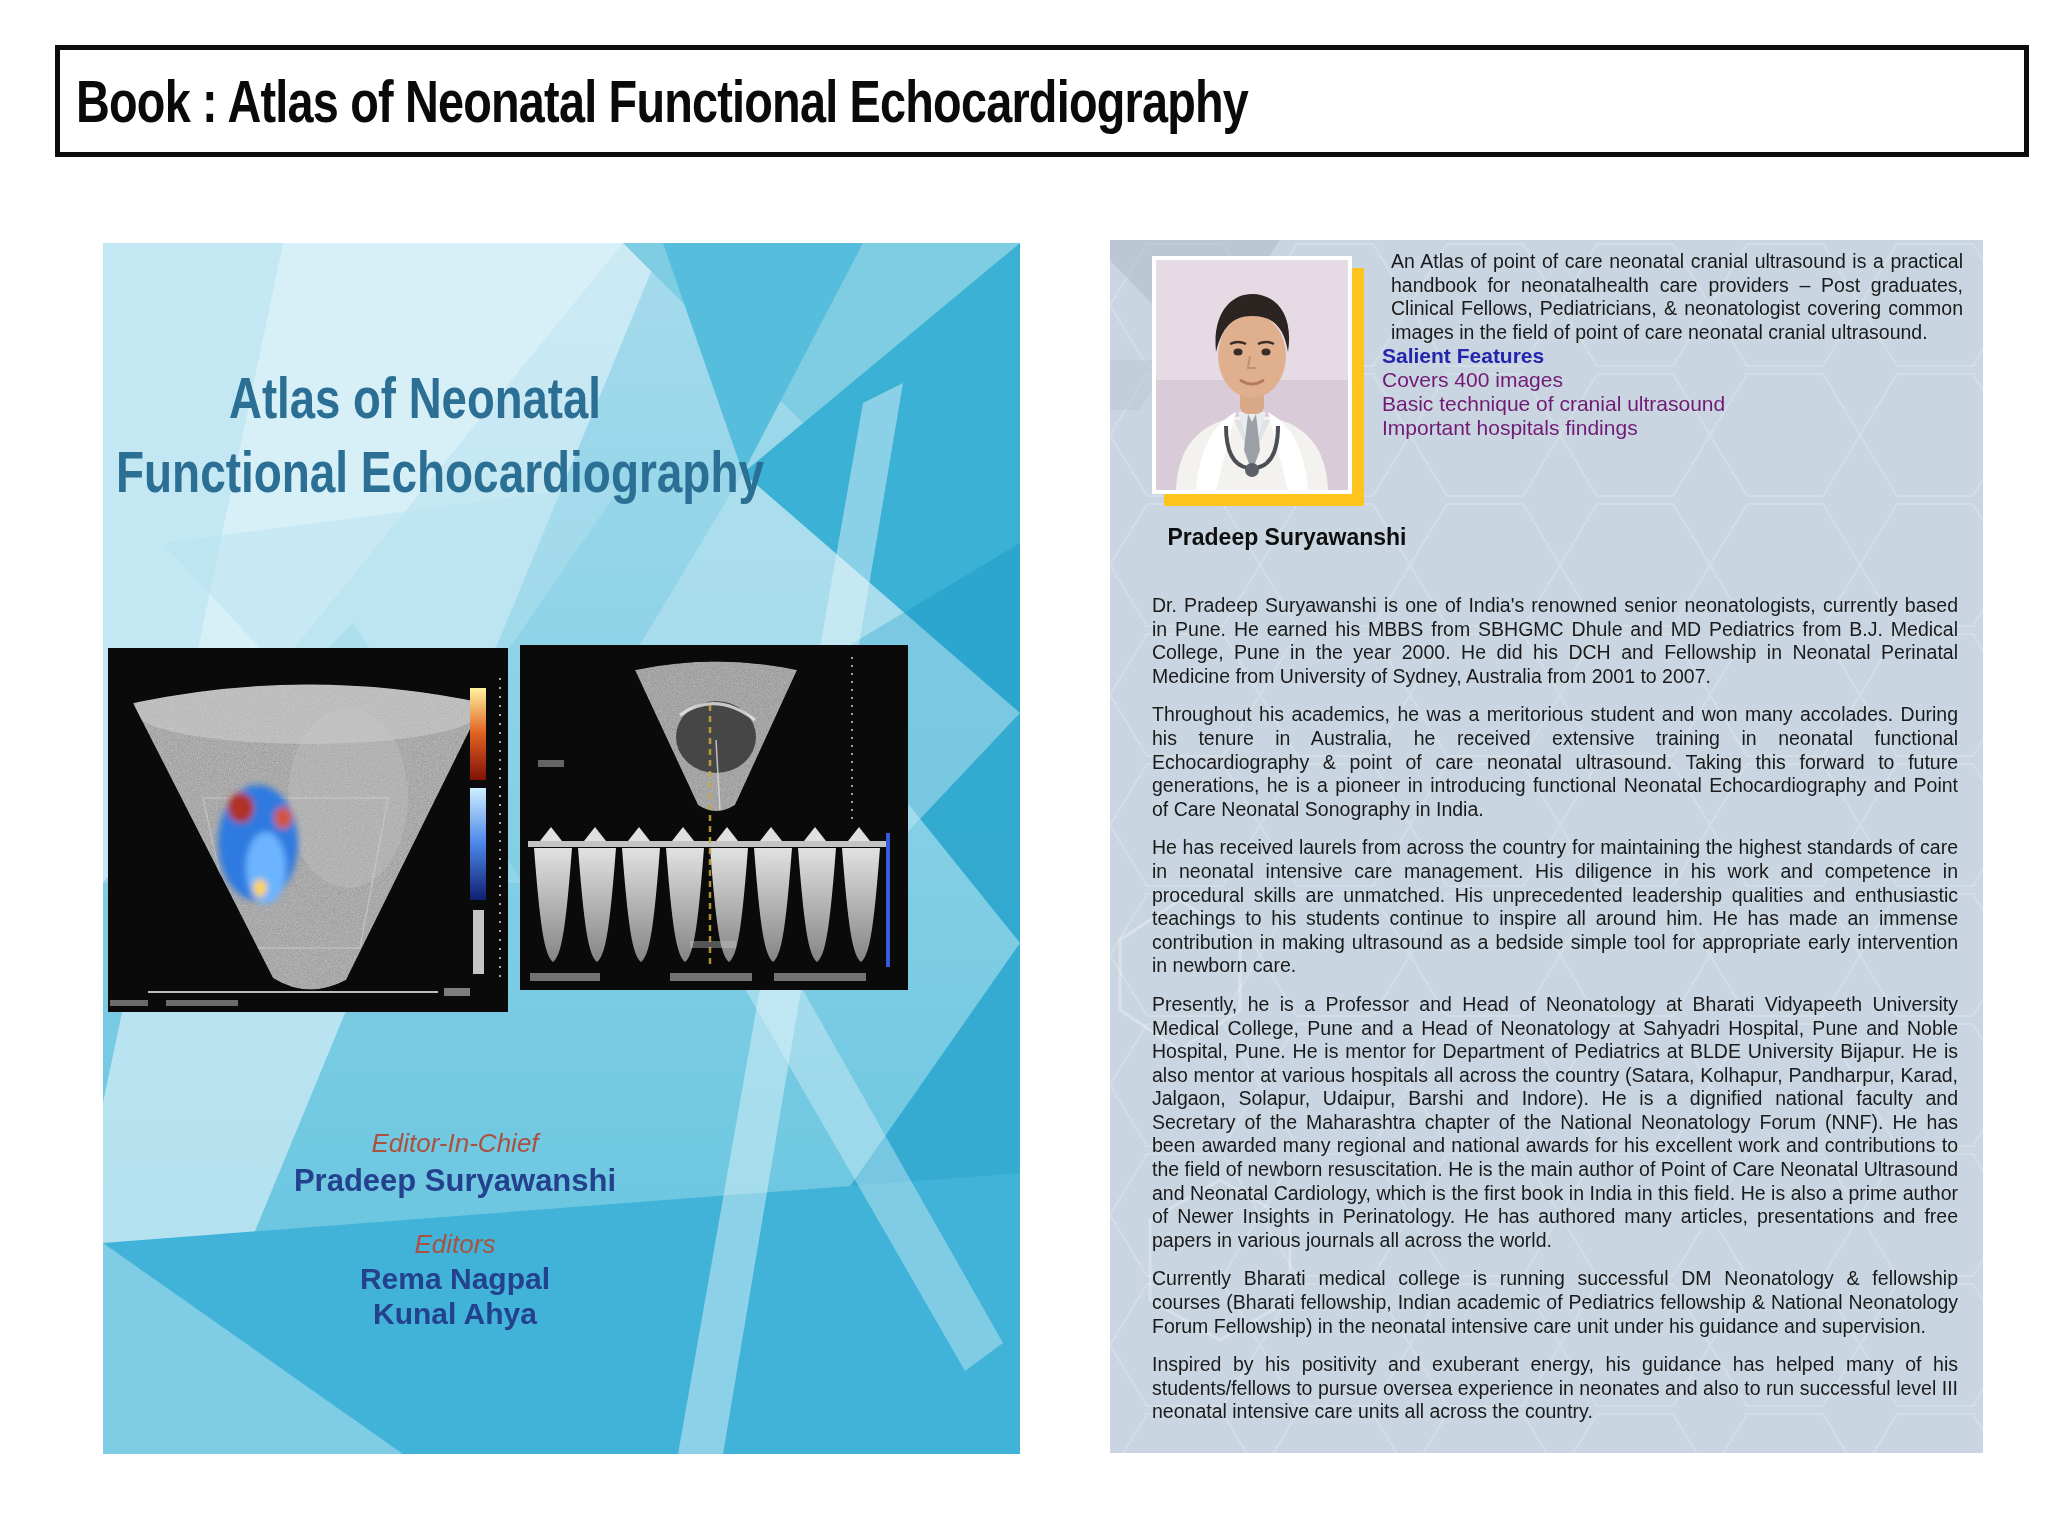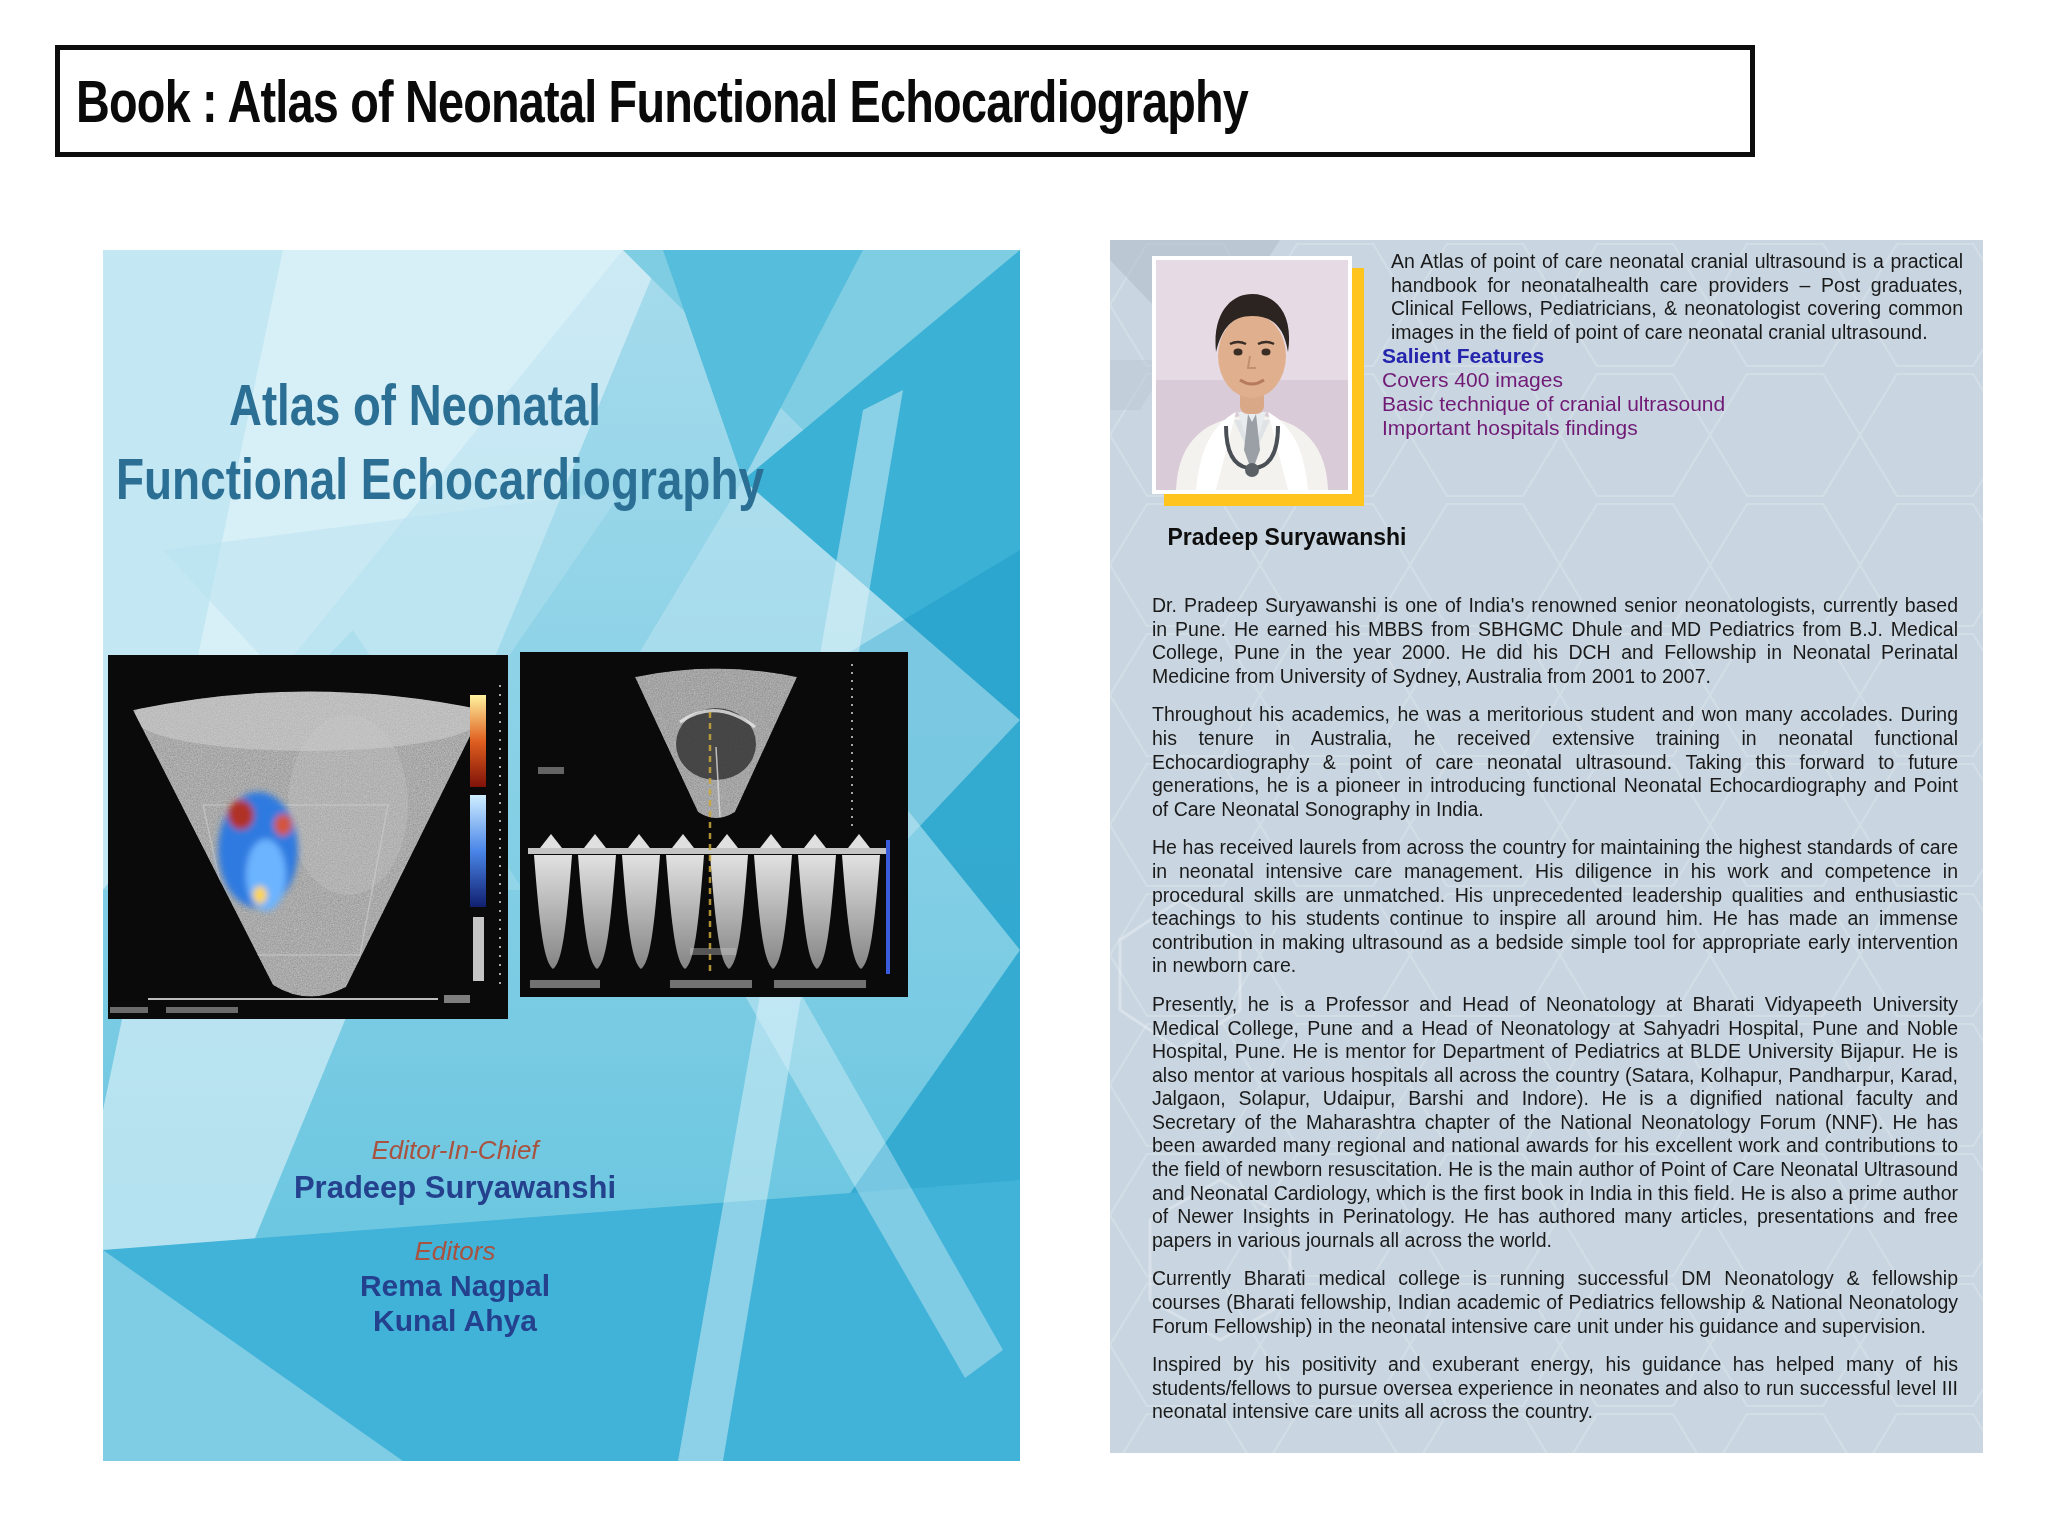--- a/index.html
+++ b/index.html
@@ -1,28 +1,28 @@
 <!DOCTYPE html>
 <html><head>
 <meta charset="utf-8">
 <style>
   html,body{margin:0;padding:0;background:#ffffff;}
   #page{position:relative;width:2048px;height:1536px;background:#ffffff;overflow:hidden;
         font-family:"Liberation Sans",sans-serif;color:#141414;}
 
   
-  .title-box{position:absolute;left:55px;top:45px;width:1700px;height:112px;
+  .title-box{position:absolute;left:55px;top:45px;width:1974px;height:112px;
              background:#ffffff;border:5px solid #0d0d0d;box-sizing:border-box;
              display:flex;align-items:center;}
   .title-box .ttl{display:inline-block;transform:scaleX(0.78);transform-origin:0 50%;
                   font-size:60px;font-weight:bold;color:#0a0a0a;margin-left:16px;white-space:nowrap;
                   letter-spacing:-1px;}
 
   
-  .cover{position:absolute;left:103px;top:250px;width:917px;height:1211px;}
+  .cover{position:absolute;left:103px;top:243px;width:917px;height:1211px;}
   .cover svg{display:block;}
 
   
   .bio{position:absolute;left:1110px;top:240px;width:873px;height:1213px;background:#c9d6e1;}
   .bio .deco{position:absolute;left:0;top:0;pointer-events:none;}
 
   .photo-wrap{position:absolute;left:42px;top:16px;width:200px;height:238px;}
   .photo-shadow{position:absolute;left:12px;top:12px;width:200px;height:238px;background:#ffc41e;}
   .photo{position:absolute;left:0;top:0;width:200px;height:238px;background:#e6dbe4;
          border:4px solid #ffffff;box-sizing:border-box;overflow:hidden;}

